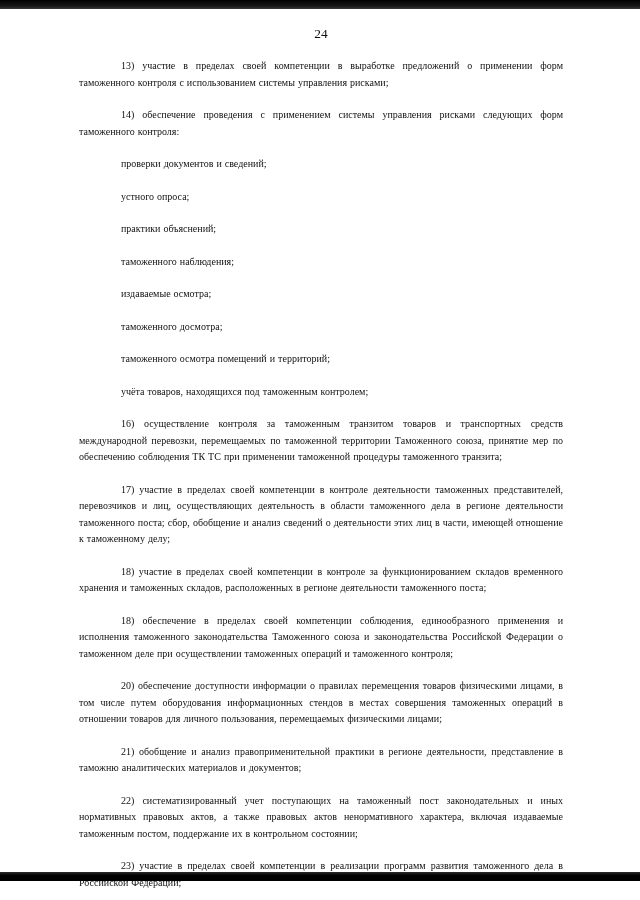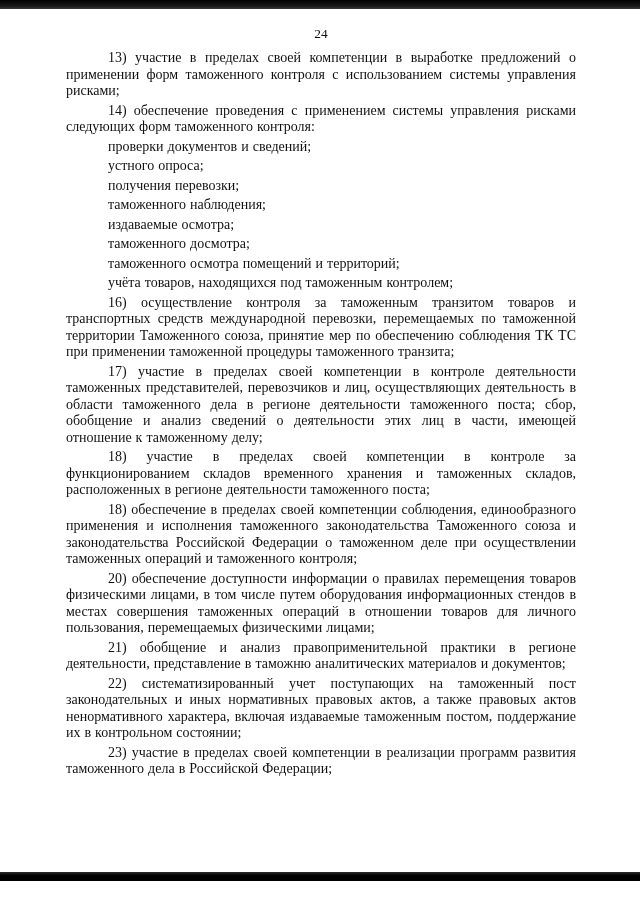--- a/index.html
+++ b/index.html
@@ -37,22 +37,22 @@
     width: 516px;
   }
   .page-num {
     text-align: center;
     font-size: 13.4px;
     line-height: 16px;
     margin: 0 0 8px 0;
     font-family: Liberation Serif, serif;
   }
   .doc-body p {
-    margin: 3px;
-    font-size: 14px;
+    margin: 16px;
+    font-size: 10px;
     line-height: 16.5px;
     text-align: justify;
     text-indent: 42px;
     word-spacing: 0.5px;
   }
   .doc-body p.sub {
     text-align: justify;
   }
 </style>
 </head>
@@ -60,21 +60,21 @@
 
 <div class="page">
   <div class="scan-edge-top"></div>
   <div class="doc">
     <div class="page-num">24</div>
     <div class="doc-body">
         <p class="para">13) участие в пределах своей компетенции в выработке предложений о применении форм таможенного контроля с использованием системы управления рисками;</p>
         <p class="para">14) обеспечение проведения с применением системы управления рисками следующих форм таможенного контроля:</p>
         <p class="sub">проверки документов и сведений;</p>
         <p class="sub">устного опроса;</p>
-        <p class="sub">получения перевозки;</p>
+        <p class="sub">практики объяснений;</p>
         <p class="sub">таможенного наблюдения;</p>
         <p class="sub">издаваемые осмотра;</p>
         <p class="sub">таможенного досмотра;</p>
         <p class="sub">таможенного осмотра помещений и территорий;</p>
         <p class="sub">учёта товаров, находящихся под таможенным контролем;</p>
         <p class="para">16) осуществление контроля за таможенным транзитом товаров и транспортных средств международной перевозки, перемещаемых по таможенной территории Таможенного союза, принятие мер по обеспечению соблюдения ТК ТС при применении таможенной процедуры таможенного транзита;</p>
         <p class="para">17) участие в пределах своей компетенции в контроле деятельности таможенных представителей, перевозчиков и лиц, осуществляющих деятельность в области таможенного дела в регионе деятельности таможенного поста; сбор, обобщение и анализ сведений о деятельности этих лиц в части, имеющей отношение к таможенному делу;</p>
         <p class="para">18) участие в пределах своей компетенции в контроле за функционированием складов временного хранения и таможенных складов, расположенных в регионе деятельности таможенного поста;</p>
         <p class="para">18) обеспечение в пределах своей компетенции соблюдения, единообразного применения и исполнения таможенного законодательства Таможенного союза и законодательства Российской Федерации о таможенном деле при осуществлении таможенных операций и таможенного контроля;</p>
         <p class="para">20) обеспечение доступности информации о правилах перемещения товаров физическими лицами, в том числе путем оборудования информационных стендов в местах совершения таможенных операций в отношении товаров для личного пользования, перемещаемых физическими лицами;</p>

